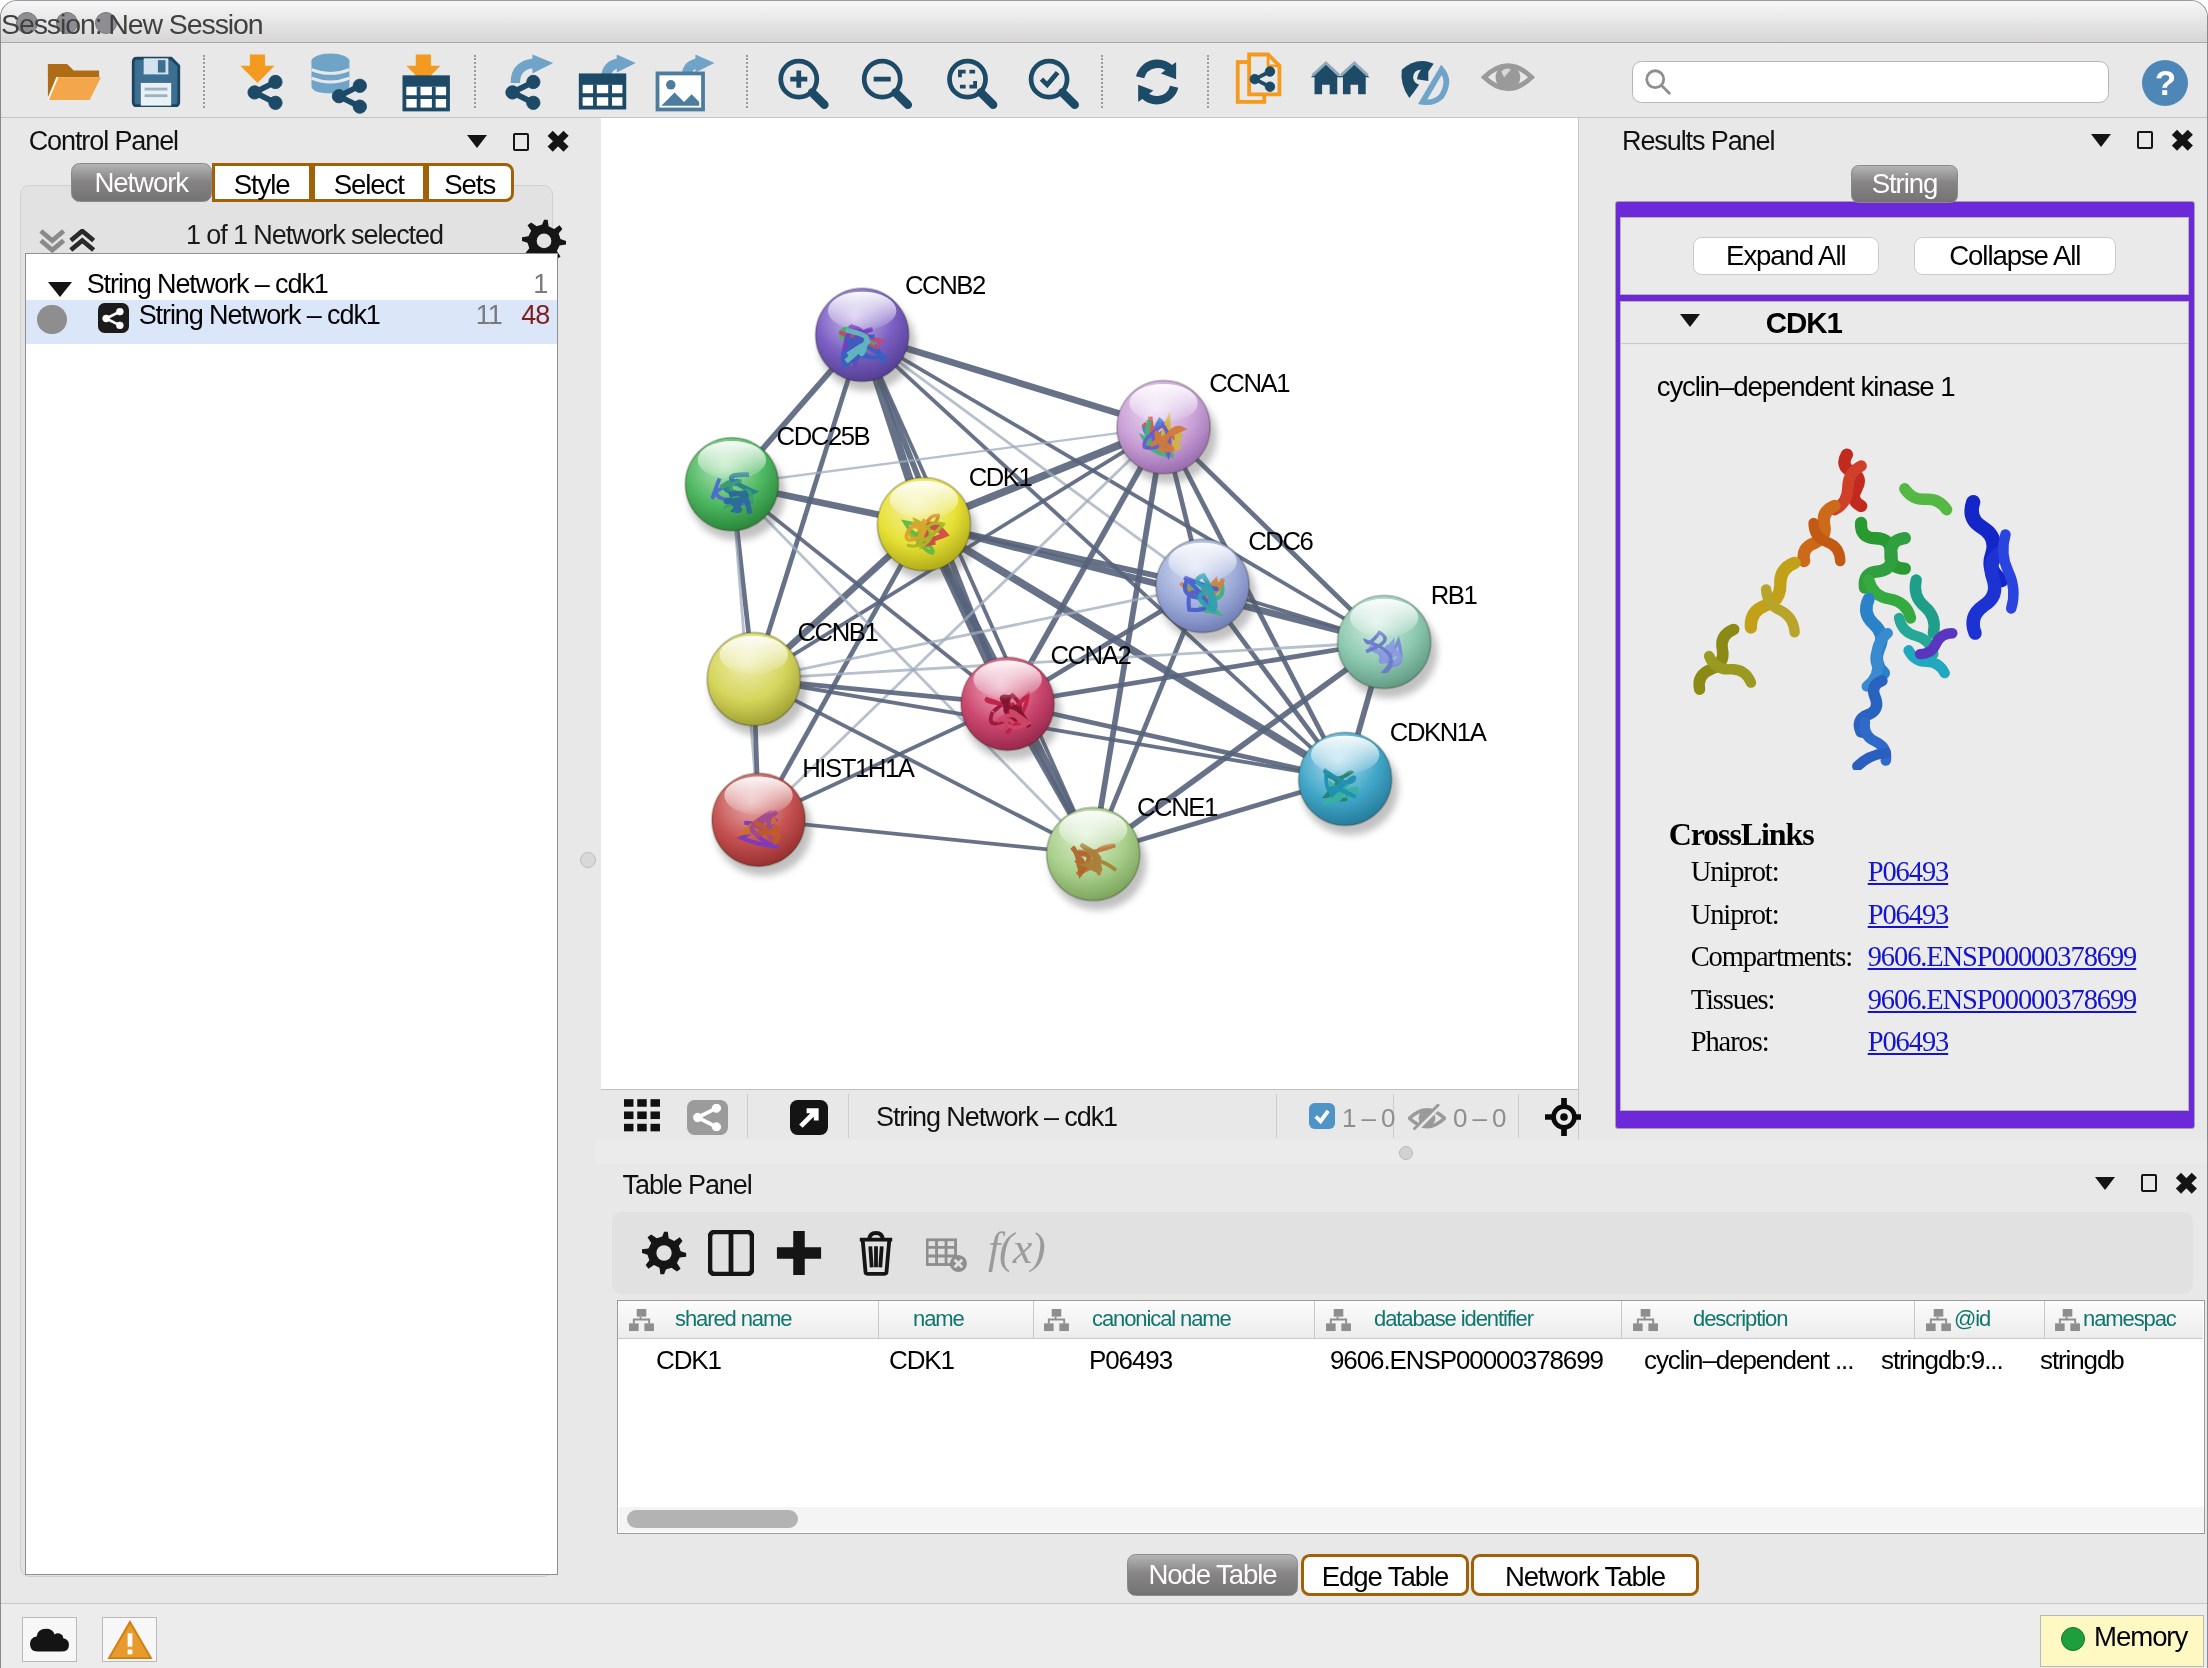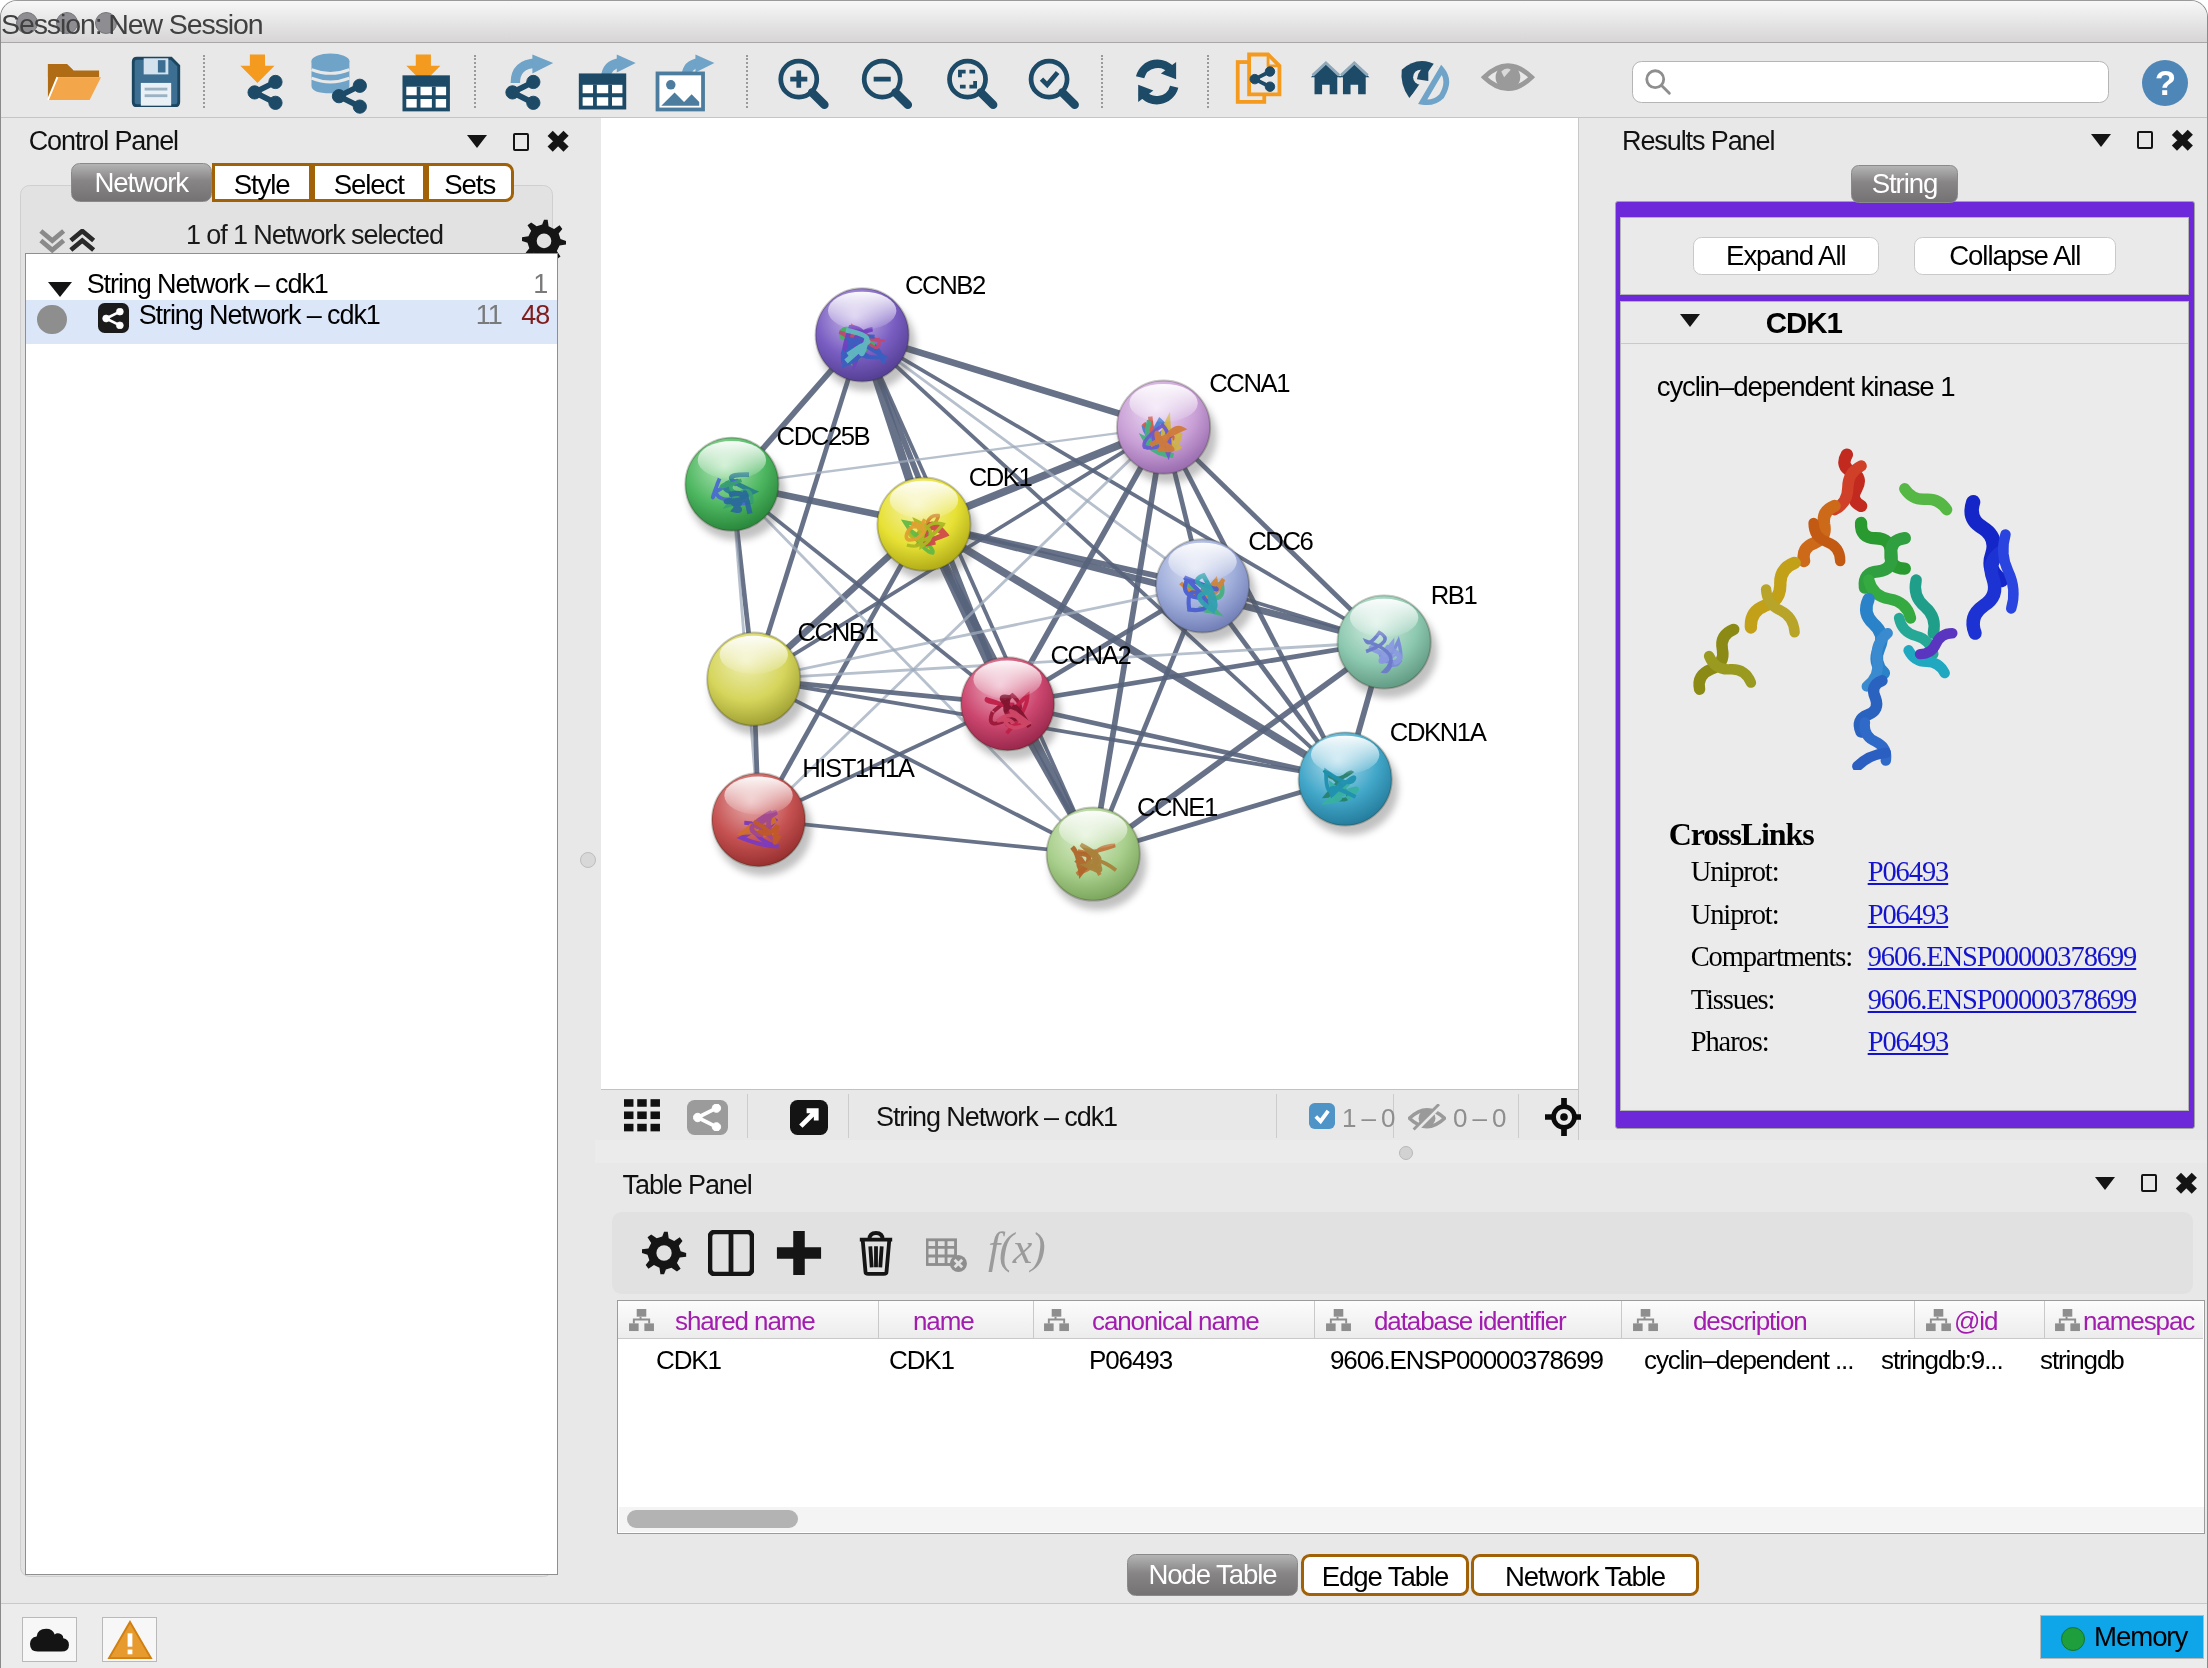--- a/index.html
+++ b/index.html
@@ -47,22 +47,22 @@
 
 #tpanel{position:absolute;left:594px;top:1162px;width:1614px;height:439px;background:#e9e8e8}
 #tp-toolbar{position:absolute;left:17px;top:49px;width:1581px;height:82px;background:#e2e1e1;border-radius:9.5px}
 #tp-table{position:absolute;left:22px;top:137px;width:1588px;height:234px;background:#fff;border:1.9px solid #9b9b9b}
 #tp-scroll{position:absolute;left:24px;top:344px;width:1585px;height:25px;background:#f4f4f4}
 #tp-thumb{position:absolute;left:7.6px;top:2.9px;width:171px;height:18px;background:#b3b3b3;border-radius:9.5px}
 .ttab{position:absolute;top:391px;height:42px;font-size:27.6px;text-align:center;line-height:40px;border-radius:8.6px}
 
 #statusbar{position:absolute;left:0;top:1602px;width:100%;height:67px;background:#ececec;border-top:1.9px solid #c9c9c9}
 .sbtn{position:absolute;top:13.3px;width:55px;height:45px;background:#f7f7f7;border:1.9px solid #b9b9b9}
-#memory{position:absolute;right:2.9px;top:11.4px;width:164px;height:44px;background:#0ea5e9;border:1.9px solid #b9b9b9;font-size:27.6px;line-height:41px}
-.hdrcell{position:absolute;top:0;height:38px;font-size:26px;color:#a21caf;text-align:center}
+#memory{position:absolute;right:2.9px;top:11.4px;width:164px;height:52px;background:#fef9c3;border:1.9px solid #b9b9b9;font-size:27.6px;line-height:41px}
+.hdrcell{position:absolute;top:0;height:38px;font-size:22px;color:#0f766e;text-align:center}
 .rowcell{position:absolute;top:38px;height:38px;font-size:26px;color:#000}
 .hsep{position:absolute;top:0;height:38px;width:0;border-left:1.9px solid #c9c9c9}
 .oc{position:absolute;top:7.6px}
 </style></head>
 <body>
 <div id="win">
   <div id="titlebar">
     <div class="tl" style="left:15px"></div>
     <div class="tl" style="left:55px"></div>
     <div class="tl" style="left:94px"></div>

